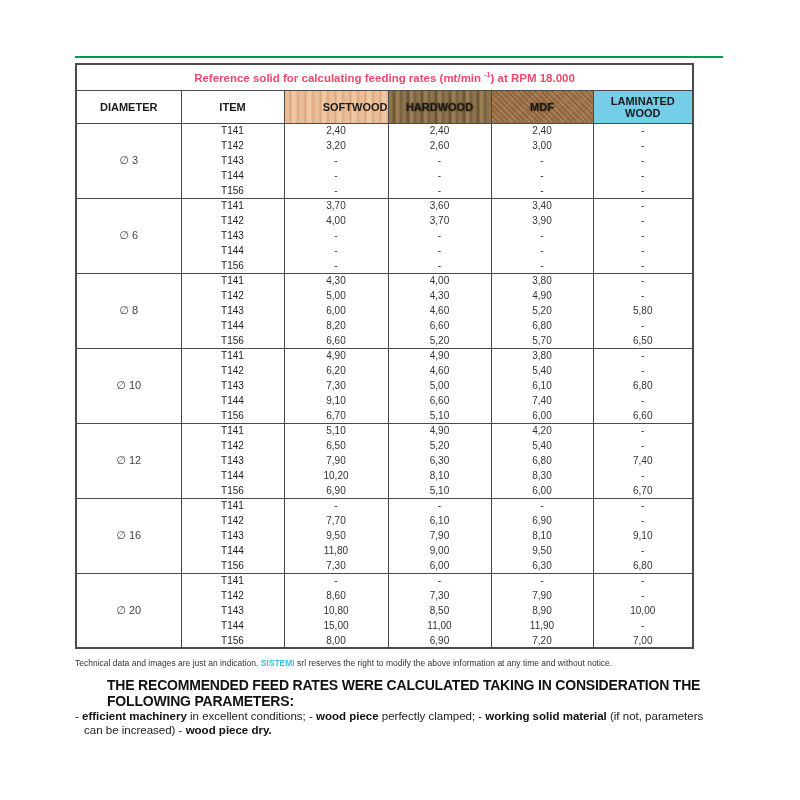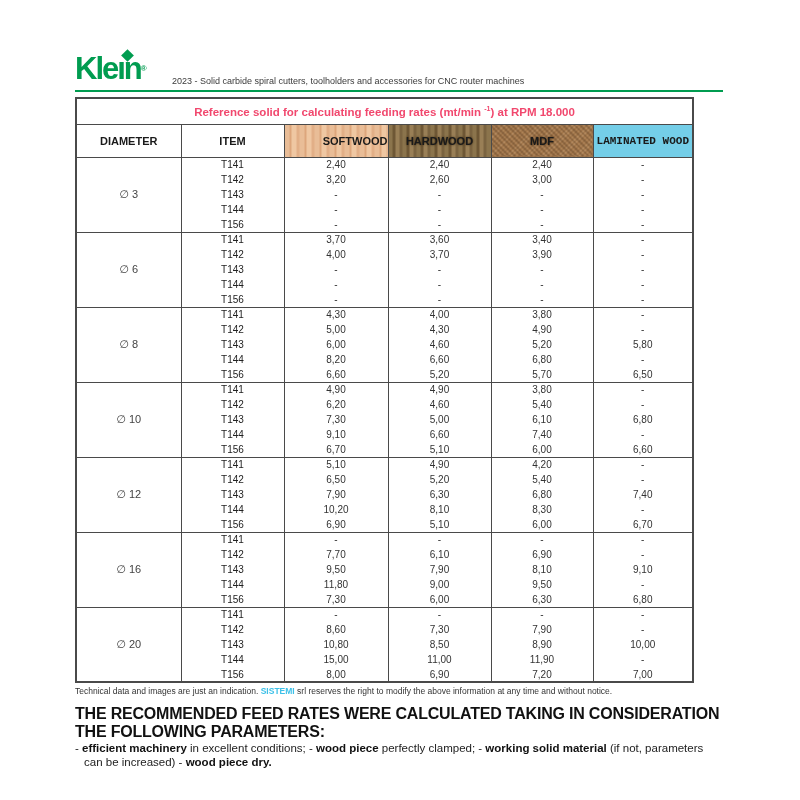--- a/index.html
+++ b/index.html
@@ -32,45 +32,41 @@
                     font-weight:bold; font-size:11.5px; }
   tr.title-row sup { font-size:7px; }
   tr.head-row th { border:1px solid var(--border); height:33px; font-size:11px; font-weight:bold;
                    color:#1a1a1a; line-height:12px; }
   .hd-softwood { background:repeating-linear-gradient(90deg,#e9bd97 0 5px,#dda67c 5px 7px,#efc7a2 7px 12px,#e2af87 12px 15px); color:#241708;text-align:right; }
   .hd-hardwood { background:repeating-linear-gradient(90deg,#8b744c 0 4px,#6e5735 4px 7px,#997f56 7px 11px,#7a6340 11px 14px); color:#fff; text-shadow:0 0 2px rgba(40,25,5,.8); }
   .hd-mdf { background-color:var(--mdf-bg);
             background-image:repeating-linear-gradient(45deg,rgba(60,35,15,.28) 0 2px,transparent 2px 4px),
                              repeating-linear-gradient(-45deg,rgba(255,225,185,.22) 0 1px,transparent 1px 3px);
             color:#fff; text-shadow:0 0 2px rgba(40,25,5,.8); }
-  .hd-laminated { background:var(--laminated-bg); color:#0d2433;font-family:Liberation Mono, monospace; }
+  .hd-laminated { background:var(--laminated-bg); color:#0d2433; }
   tbody { border-top:1px solid var(--border); border-bottom:1px solid var(--border); }
   tbody td { height:15px; font-size:10px; color:#222; padding:0; }
   td.diam { font-size:11px; color:#444; }
   td.item { color:#222; }
   td.val  { color:#333; }
 
   
-  .footnote { margin-top:3px; font-size:8.5px; color:#333; }
+  .footnote { margin-top:9px; font-size:8.5px; color:#333; }
   .footnote .brand { color:var(--sistemi-cyan); font-weight:bold; }
-  .params-title { margin-top:9px; font-weight:bold; font-size:16px; color:#111; letter-spacing:-0.2px; }
+  .params-title { margin-top:9px; font-weight:bold; font-size:14px; color:#111; letter-spacing:-0.2px;margin-left:32px; }
   .params-body { margin-top:1px; font-size:11.5px; color:#222; width:640px; line-height:13.5px;
                  padding-left:9px; text-indent:-9px; }
   .params-body b { color:#111;text-align:center; }
 </style>
 </head>
 <body>
 
 <div class="page">
   <div class="content">
 
-    <div class="masthead">
-      <span class="logo"><span>Kleın</span><span class="logo-mark">®</span><span class="logo-diamond"></span></span>
-      <span class="tagline">2023 - Solid carbide spiral cutters, toolholders and accessories for CNC router machines</span>
-    </div>
     <div class="rule"></div>
 
 
     <table class="feed">
       <colgroup>
         <col class="c-diam">
           <col class="c-item">
           <col class="c-soft">
         <col class="c-hard">
           <col class="c-mdf">

